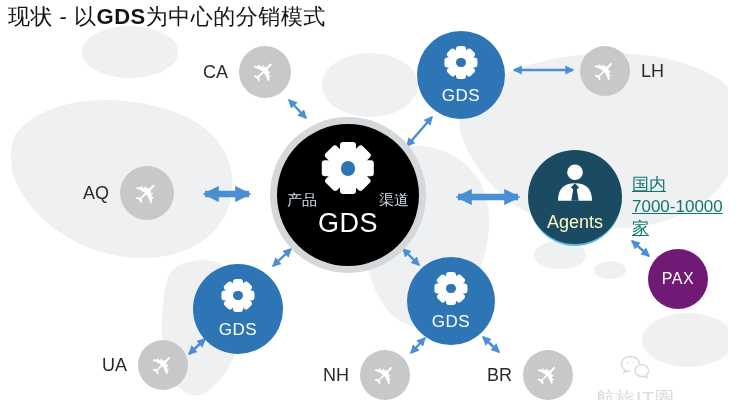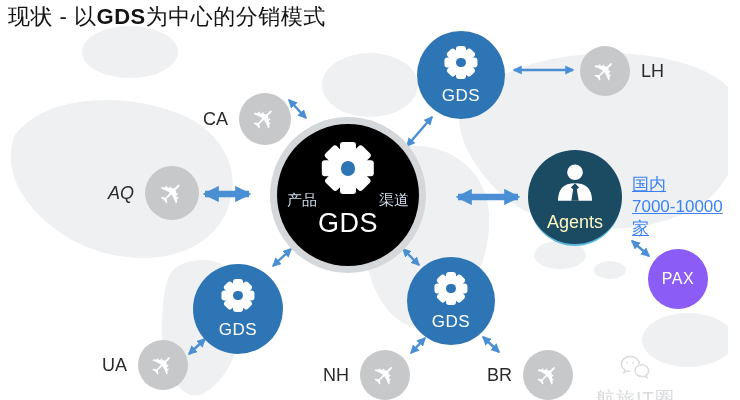--- a/index.html
+++ b/index.html
@@ -42,35 +42,35 @@
   .sat.bc{left:407px;top:257px;width:88px;height:88px;}
 
   
   .airline{position:absolute;display:flex;align-items:center;gap:11px;z-index:2;}
   .a-label{font-size:18px;color:#2a2a2a;}
   .a-circle{display:flex;align-items:center;justify-content:center;border-radius:50%;background:#c6c8ca;}
   .a-circle .plane{color:#fff;transform:rotate(-45deg);line-height:1;}
   .c52{width:52px;height:52px;} .c52 .plane{font-size:30px;}
   .c54{width:54px;height:54px;} .c54 .plane{font-size:31px;}
   .c50{width:50px;height:50px;} .c50 .plane{font-size:29px;}
-  .pos-ca{left:203px;top:46px;margin-top:47px;} .pos-lh{left:580px;top:46px;}
-  .pos-aq{left:108px;top:166px;font-style:italic;} .pos-ua{left:102px;top:340px;}
+  .pos-ca{left:203px;top:46px;} .pos-lh{left:580px;top:46px;}
+  .pos-aq{left:83px;top:166px;} .pos-ua{left:102px;top:340px;}
   .pos-nh{left:323px;top:350px;} .pos-br{left:459px;top:350px;margin-left:28px;}
 
   
   .agents{position:absolute;left:528px;top:150px;width:94px;height:94px;border-radius:50%;
           background:#1b4a63;z-index:2;box-shadow:0 3px 0 -1px rgba(58,168,216,.8);}
   .agents svg{position:absolute;left:50%;top:12%;margin-left:-23px;}
   .agents-label{position:absolute;left:0;right:0;bottom:12%;text-align:center;color:#fef9c3;font-size:18px;}
 
-  .note{position:absolute;left:632px;top:174px;z-index:2;font-size:17px;color:#3b82f6;line-height:22px;}
+  .note{position:absolute;left:632px;top:174px;z-index:2;font-size:17px;color:#0f766e;line-height:22px;}
   .note span{display:block;text-decoration:underline;}
 
   
-  .pax{position:absolute;left:648px;top:249px;width:60px;height:60px;border-radius:50%;background:#8b5cf6;
+  .pax{position:absolute;left:648px;top:249px;width:60px;height:60px;border-radius:50%;background:#701a75;
        display:flex;align-items:center;justify-content:center;z-index:2;}
   .pax-label{color:#fff;font-size:16px;letter-spacing:.5px;}
 
   
   .wm{position:absolute;left:596px;top:354px;display:flex;align-items:center;gap:6px;z-index:3;color:#d9dbdd;flex-direction:column;}
   .wm-text{font-size:19px;letter-spacing:1px;}
 </style>
 </head>
 <body>
 

